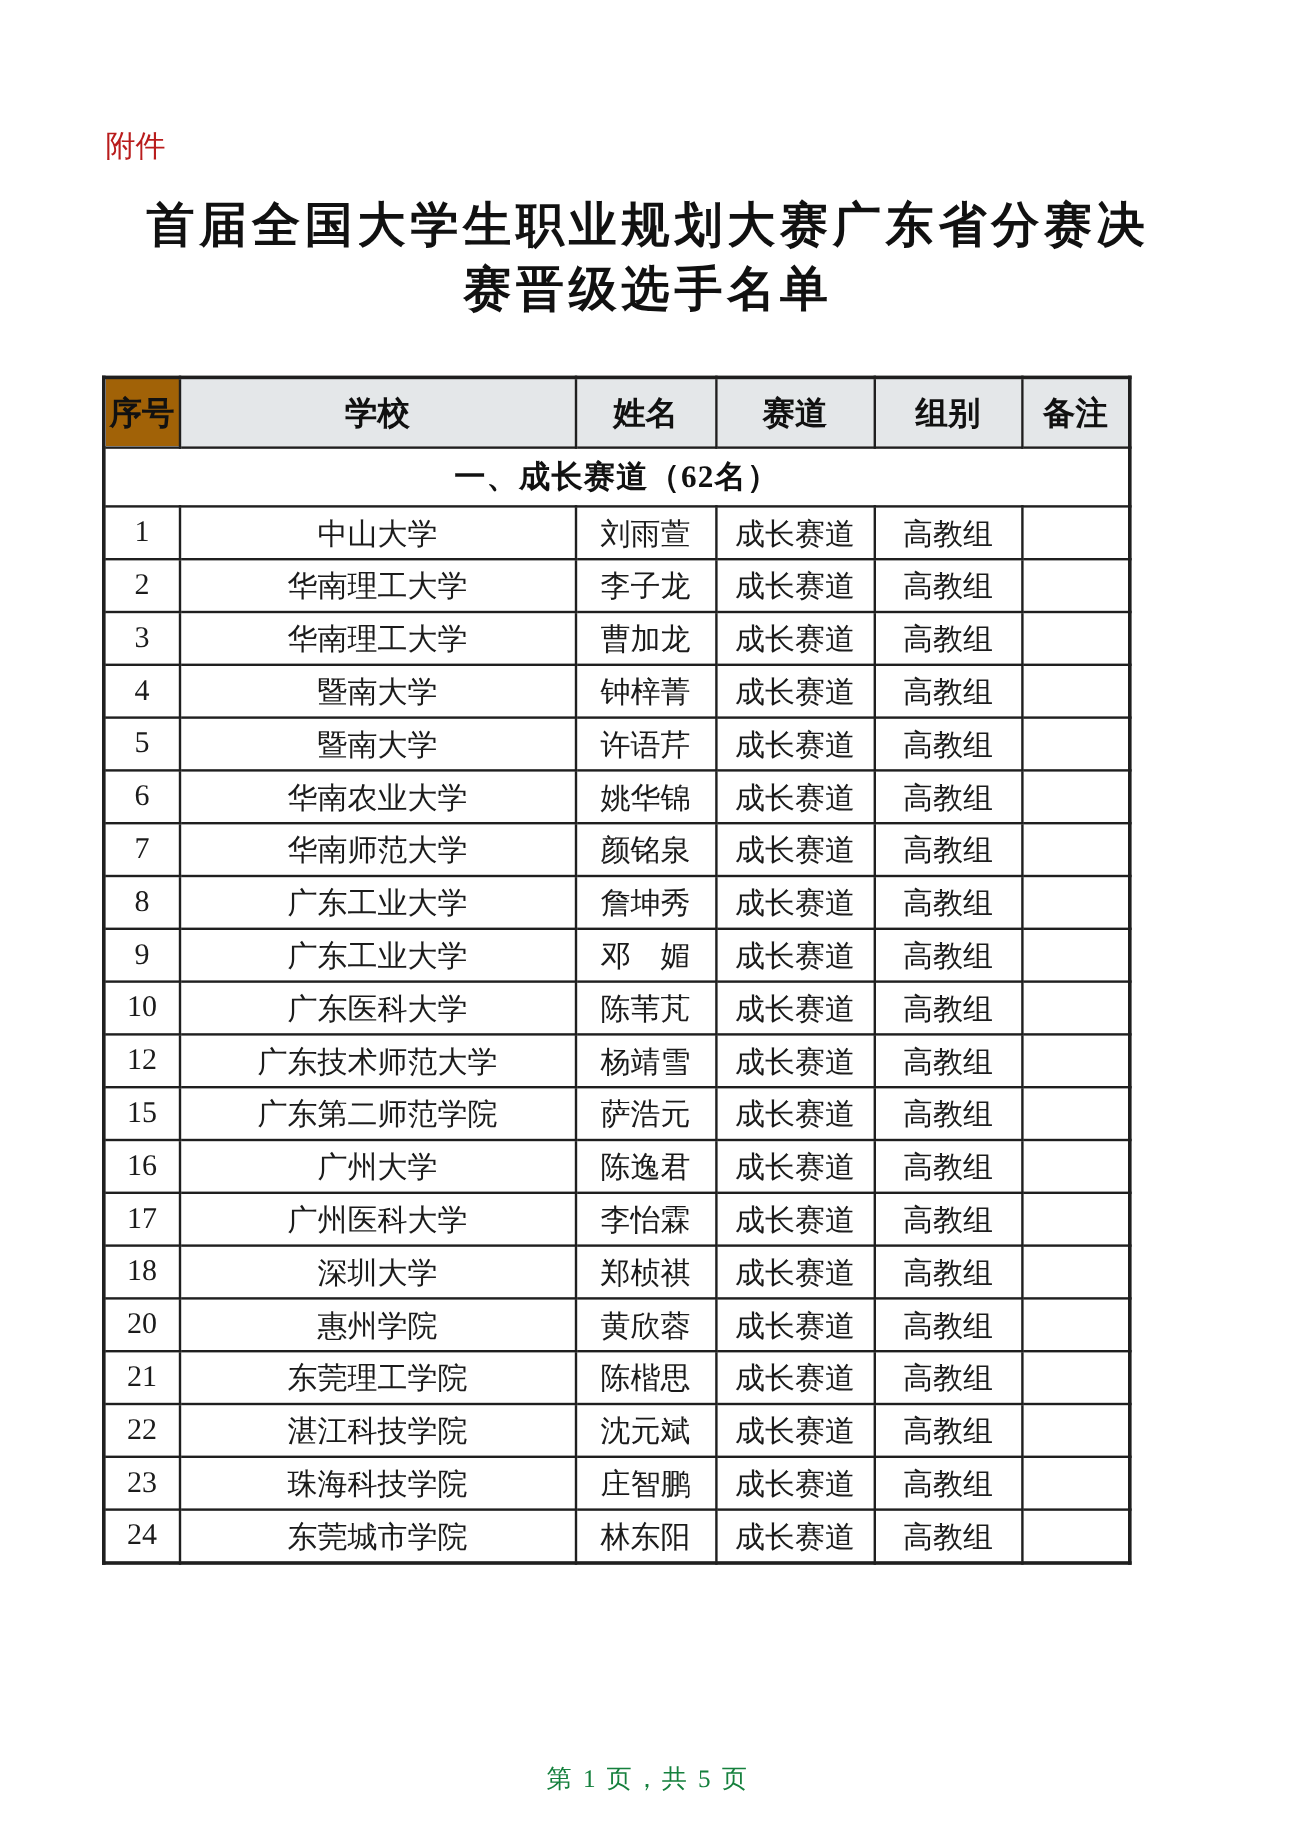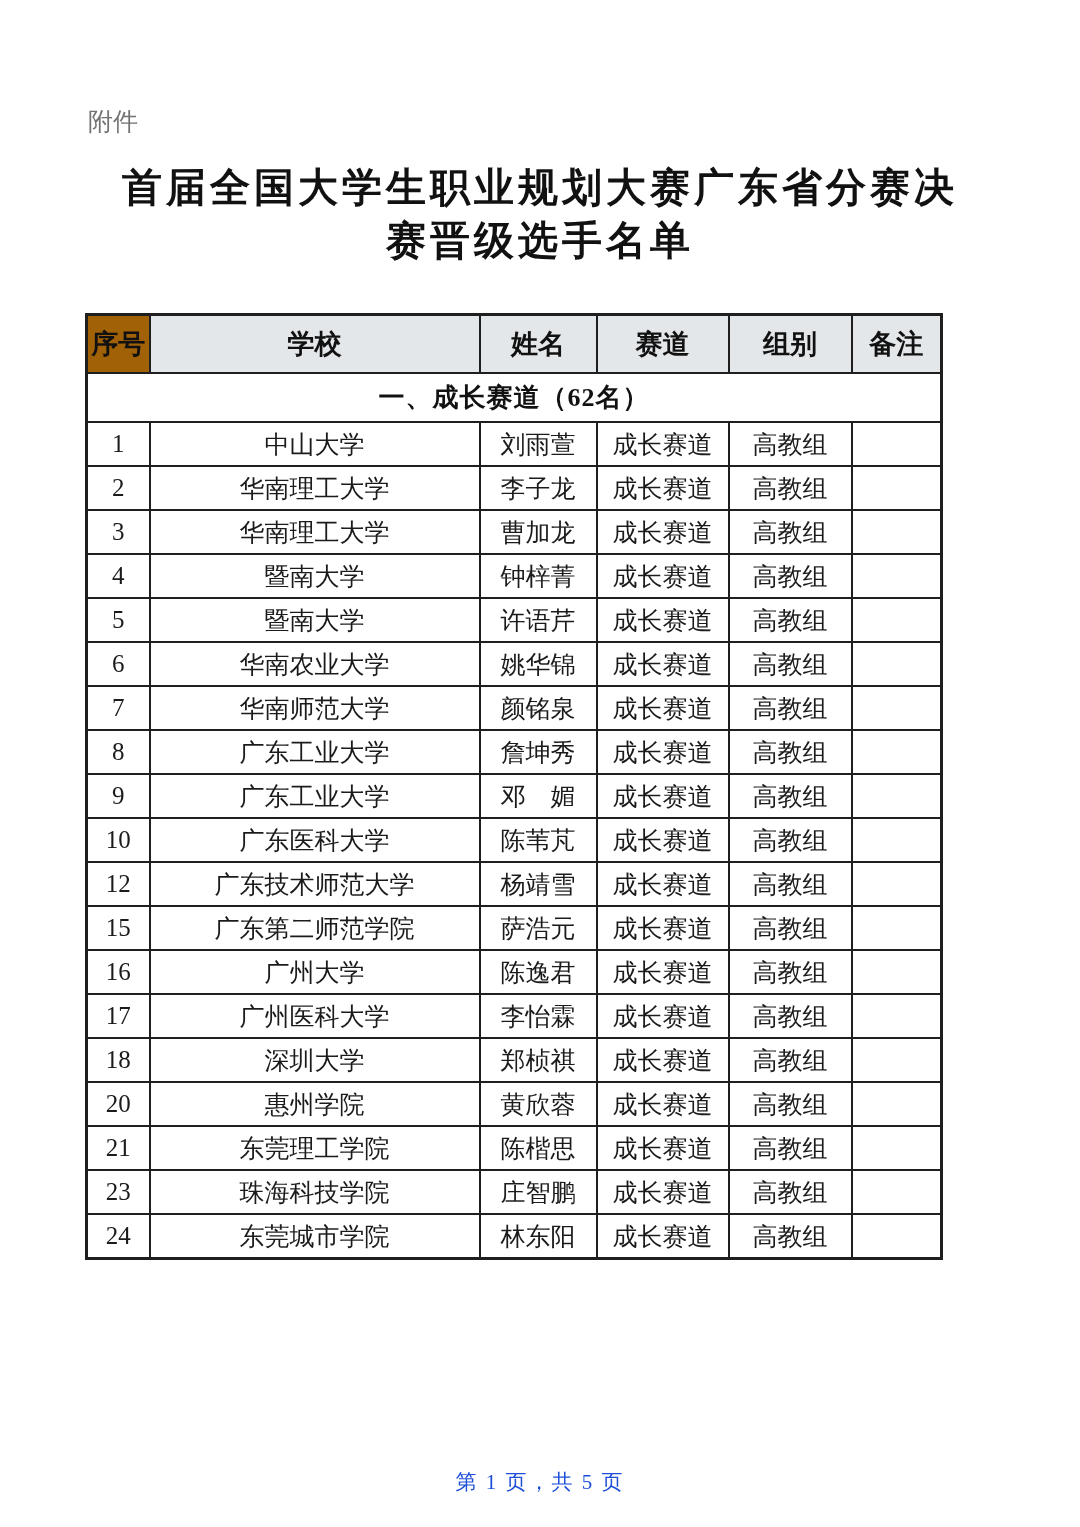--- a/index.html
+++ b/index.html
@@ -16,21 +16,21 @@
     overflow: hidden;
   }
 
   .attachment-label {
     position: absolute;
     left: 88px;
     top: 105px;
     font-family: "Liberation Sans", "DejaVu Sans", sans-serif;
     font-size: 25px;
     font-weight: 500;
-    color: #737373;
+    color: #b91c1c;
   }
 
   .doc-title-wrap {
     position: absolute;
     top: 162px;
     left: 0;
     right: 0;
     text-align: center;
   }
   .doc-title {
@@ -91,21 +91,21 @@
   }
 
   .page-footer {
     position: absolute;
     top: 1468px;
     left: 0;
     right: 0;
     text-align: center;
     font-size: 21px;
     letter-spacing: 2px;
-    color: #1d4ed8;
+    color: #15803d;
   }
 
   col.col-no     { width: 63px;  }
   col.col-school { width: 330px; }
   col.col-name   { width: 117px; }
   col.col-track  { width: 132px; }
   col.col-group  { width: 123px; }
   col.col-remark { width: 90px;  }
 </style>
 </head>
@@ -271,20 +271,28 @@
       </tr>
       <tr>
         <td class="c-no">21</td>
         <td class="c-school">东莞理工学院</td>
         <td class="c-name">陈楷思</td>
         <td class="c-track">成长赛道</td>
         <td class="c-group">高教组</td>
         <td class="c-remark"></td>
       </tr>
       <tr>
+        <td class="c-no">22</td>
+        <td class="c-school">湛江科技学院</td>
+        <td class="c-name">沈元斌</td>
+        <td class="c-track">成长赛道</td>
+        <td class="c-group">高教组</td>
+        <td class="c-remark"></td>
+      </tr>
+      <tr>
         <td class="c-no">23</td>
         <td class="c-school">珠海科技学院</td>
         <td class="c-name">庄智鹏</td>
         <td class="c-track">成长赛道</td>
         <td class="c-group">高教组</td>
         <td class="c-remark"></td>
       </tr>
       <tr>
         <td class="c-no">24</td>
         <td class="c-school">东莞城市学院</td>

